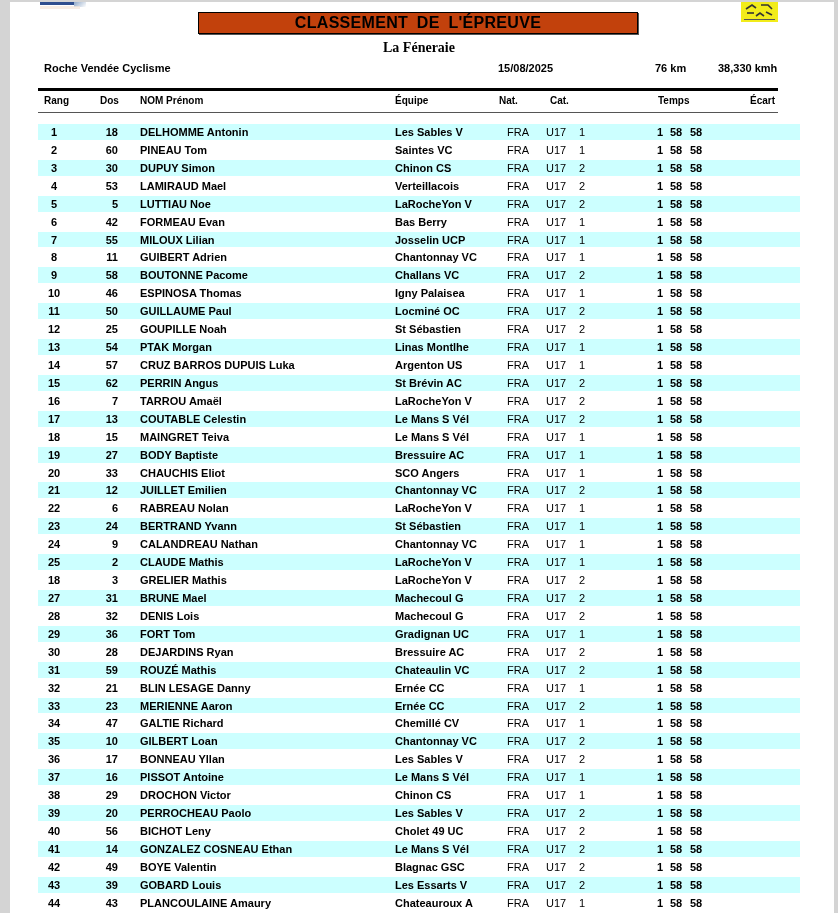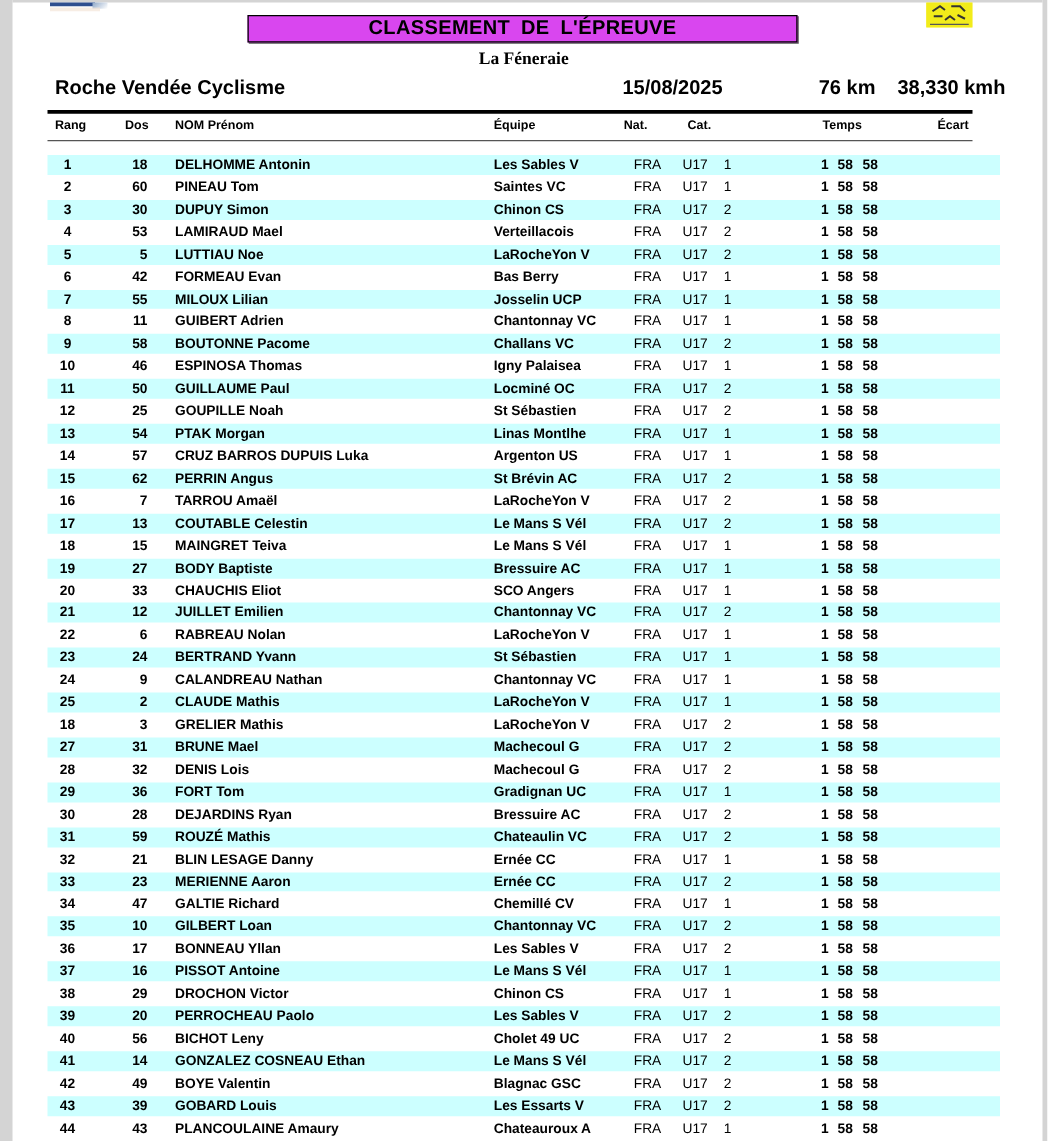--- a/index.html
+++ b/index.html
@@ -16,26 +16,26 @@
   .logo-left { position: absolute; left: 40px; top: 2px; width: 46px; height: 8px; }
   .logo-left .bar { position: absolute; left: 0; top: 0; width: 36px; height: 3px; background: #2f4f8f; }
   .logo-left .tail { position: absolute; left: 34px; top: 0; width: 12px; height: 5px; background: linear-gradient(135deg,#8fa8c8,#ffffff); }
   .logo-left .under { position: absolute; left: 0; top: 4px; width: 40px; height: 3px; background: #f3e6d8; opacity: .7; }
 
   .logo-right { position: absolute; left: 741px; top: 2px; width: 37px; height: 20px; background: #f2ec1a; overflow: hidden; }
   .logo-right svg { width: 37px; height: 20px; display: block; }
 
   .title-box {
     position: absolute; left: 198px; top: 12px; width: 438px; height: 20px;
-    background: #d946ef; border: 1px solid #000; box-shadow: 1px 1px 0 #555;
+    background: #c2410c; border: 1px solid #000; box-shadow: 1px 1px 0 #555;
     display: flex; align-items: center; justify-content: center;
     font-weight: bold; font-size: 16px; letter-spacing: 0.3px; word-spacing: 4px;
   }
   .subtitle { position: absolute; left: 0; width: 838px; top: 40px; text-align: center; font-weight: bold; font-size: 14px; font-family: Liberation Serif, serif; }
-  .info { position: absolute; top: 62px; font-weight: bold; font-size: 16px; white-space: nowrap; }
+  .info { position: absolute; top: 62px; font-weight: bold; font-size: 11px; white-space: nowrap; }
   .info.club { left: 44px; }
   .info.date { left: 498px; }
   .info.dist { left: 655px; }
   .info.speed { left: 718px; }
 
   .rule-thick { position: absolute; left: 38px; width: 740px; top: 88px; height: 3px; background: #000; }
   .rule-thin { position: absolute; left: 38px; width: 740px; top: 112px; height: 1px; background: #555; }
 
   .hdr { position: absolute; top: 95px; font-weight: bold; font-size: 10px; white-space: nowrap; }
 

